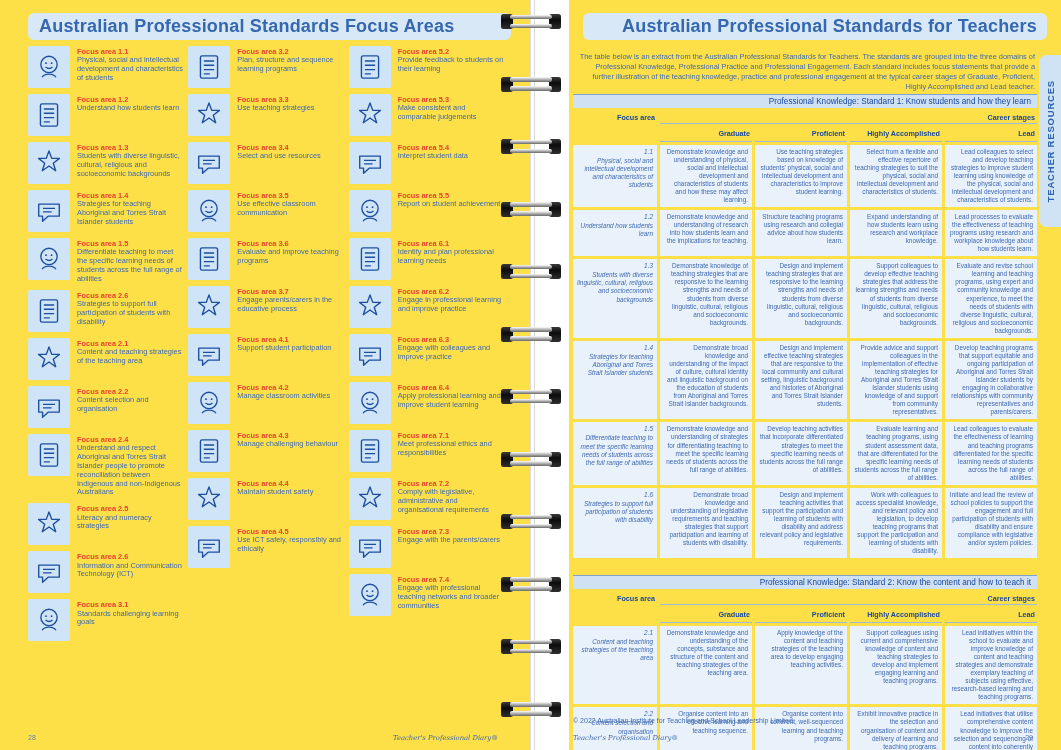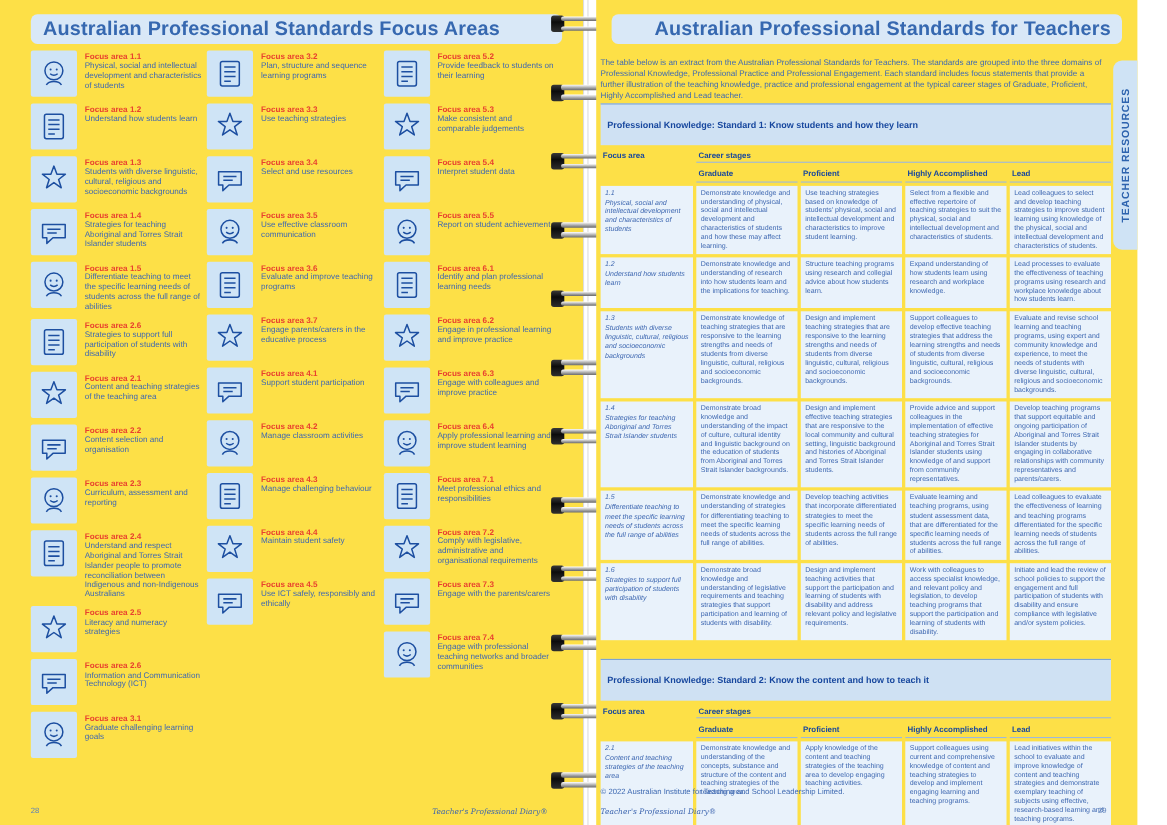--- a/index.html
+++ b/index.html
@@ -2,21 +2,21 @@
 <html><head>
 <meta charset="utf-8">
 <style>
   html,body{margin:0;padding:0;background:#fff;}
   body{font-family:"Liberation Sans",sans-serif;-webkit-font-smoothing:antialiased;}
   .spread{position:relative;width:1061px;height:750px;background:#ffffff;overflow:hidden;}
 
   
   .page{position:absolute;top:0;height:750px;background:#fde047;}
   .page.left{left:0;width:530px;}
-  .page.right{left:542px;width:492px;}
+  .page.right{left:569px;width:492px;text-align:right;}
 
   .title-bar{position:absolute;top:13px;height:27px;background:#d9e8f7;border-radius:6px;display:flex;align-items:center;}
   .page.left .title-bar{left:28px;width:472px;padding-left:11px;}
   .page.right .title-bar{left:14px;width:454px;justify-content:flex-end;padding-right:10px;}
   .page-title{font-size:18px;color:#3668b0;font-weight:700;letter-spacing:.2px;white-space:nowrap;}
 
   
   .fa-grid{position:absolute;left:28px;top:46px;width:476px;display:flex;gap:5px;}
   .fa-col{flex:1 1 0;display:flex;flex-direction:column;}
   .fa-item{display:flex;margin-bottom:6px;}
@@ -39,21 +39,21 @@
   .coil{position:absolute;left:3px;width:60px;height:15px;}
   .coil .cap{position:absolute;top:0;width:12px;height:15px;background:linear-gradient(#3a3a3a,#0c0c0c 40%,#2e2e2e);border-radius:2.5px;}
   .coil .cap.l{left:0;} .coil .cap.r{right:0;}
   .coil .bar{position:absolute;left:9px;right:9px;height:4.6px;background:linear-gradient(#fdfdfd,#9a9a9a 65%,#6a6a6a);border-radius:2px;}
   .coil .bar.t{top:0.6px;} .coil .bar.b{bottom:0.6px;}
 
   
   .intro{position:absolute;left:4px;top:45px;width:462px;font-size:7.4px;line-height:1.34;color:#3f6ab2;}
   .tables{position:absolute;left:4px;top:94px;width:464px;}
   .std-table{display:grid;grid-template-columns:84px repeat(4,1fr);column-gap:3px;row-gap:3px;margin-bottom:17px;}
-  .sec-bar{grid-column:1/-1;background:#cfe1f3;border-top:1px solid #7ba3d4;color:#17479e;font-weight:700;font-size:8.2px;padding:14px 6px;}
+  .sec-bar{grid-column:1/-1;background:#cfe1f3;border-top:1px solid #7ba3d4;color:#17479e;font-weight:400;font-size:8.2px;padding:2px 6px;}
   .hdr{font-size:7.2px;font-weight:700;color:#17479e;padding:2px 2px 1px 2px;}
   .hdr.group{grid-column:2/-1;border-bottom:1px solid #9db9dc;}
   .hdr.stage{border-bottom:1px solid #9db9dc;padding-bottom:2.5px;}
   .hdr.blank{border-bottom:none;}
   .cell{background:#e9f2fb;font-size:6.4px;line-height:1.26;color:#3f68b1;padding:3px 4px;}
   .cell.focus{font-style:italic;}
   .cell .fid{display:block;margin-bottom:1px;}
   .copyright{position:absolute;left:4px;bottom:26px;font-size:7px;color:#3f6ab2;}
 
   .side-tab{position:absolute;right:0;top:55px;width:22px;height:172px;background:#cfe3f5;border-radius:8px 0 0 8px;display:flex;align-items:center;justify-content:center;}
@@ -166,35 +166,20 @@
               </svg>
             </div>
             <div class="fa-text">
               <div class="fa-label">Focus area 2.2</div>
               <div class="fa-desc">Content selection and organisation</div>
             </div>
           </div>
           <div class="fa-item">
             <div class="fa-icon">
               <svg viewBox="0 0 42 42" stroke="#1d4fa1" stroke-width="1.6">
-                <circle cx="21" cy="18" r="9.5" fill="none"></circle>
-                <circle cx="17.5" cy="16.5" r="1.1" fill="#1d4fa1" stroke="none"></circle>
-                <circle cx="24" cy="16.5" r="1.1" fill="#1d4fa1" stroke="none"></circle>
-                <path d="M17 21q4 3.4 8 0" fill="none"></path>
-                <path d="M13 33c2.5-5 13.5-5 16 0" fill="none"></path>
-              </svg>
-            </div>
-            <div class="fa-text">
-              <div class="fa-label">Focus area 2.3</div>
-              <div class="fa-desc">Curriculum, assessment and reporting</div>
-            </div>
-          </div>
-          <div class="fa-item">
-            <div class="fa-icon">
-              <svg viewBox="0 0 42 42" stroke="#1d4fa1" stroke-width="1.6">
                 <rect x="11" y="8" width="20" height="26" rx="2" fill="none"></rect>
                 <path d="M15 14h12M15 19h12M15 24h12M15 29h7" fill="none"></path>
               </svg>
             </div>
             <div class="fa-text">
               <div class="fa-label">Focus area 2.4</div>
               <div class="fa-desc">Understand and respect Aboriginal and Torres Strait Islander people to promote reconciliation between Indigenous and non-Indigenous Australians</div>
             </div>
           </div>
           <div class="fa-item">
@@ -225,21 +210,21 @@
               <svg viewBox="0 0 42 42" stroke="#1d4fa1" stroke-width="1.6">
                 <circle cx="21" cy="18" r="9.5" fill="none"></circle>
                 <circle cx="17.5" cy="16.5" r="1.1" fill="#1d4fa1" stroke="none"></circle>
                 <circle cx="24" cy="16.5" r="1.1" fill="#1d4fa1" stroke="none"></circle>
                 <path d="M17 21q4 3.4 8 0" fill="none"></path>
                 <path d="M13 33c2.5-5 13.5-5 16 0" fill="none"></path>
               </svg>
             </div>
             <div class="fa-text">
               <div class="fa-label">Focus area 3.1</div>
-              <div class="fa-desc">Graduate challenging learning goals</div>
+              <div class="fa-desc">Standards challenging learning goals</div>
             </div>
           </div>
         </div>
         <div class="fa-col">
           <div class="fa-item">
             <div class="fa-icon">
               <svg viewBox="0 0 42 42" stroke="#1d4fa1" stroke-width="1.6">
                 <rect x="11" y="8" width="20" height="26" rx="2" fill="none"></rect>
                 <path d="M15 14h12M15 19h12M15 24h12M15 29h7" fill="none"></path>
               </svg>

